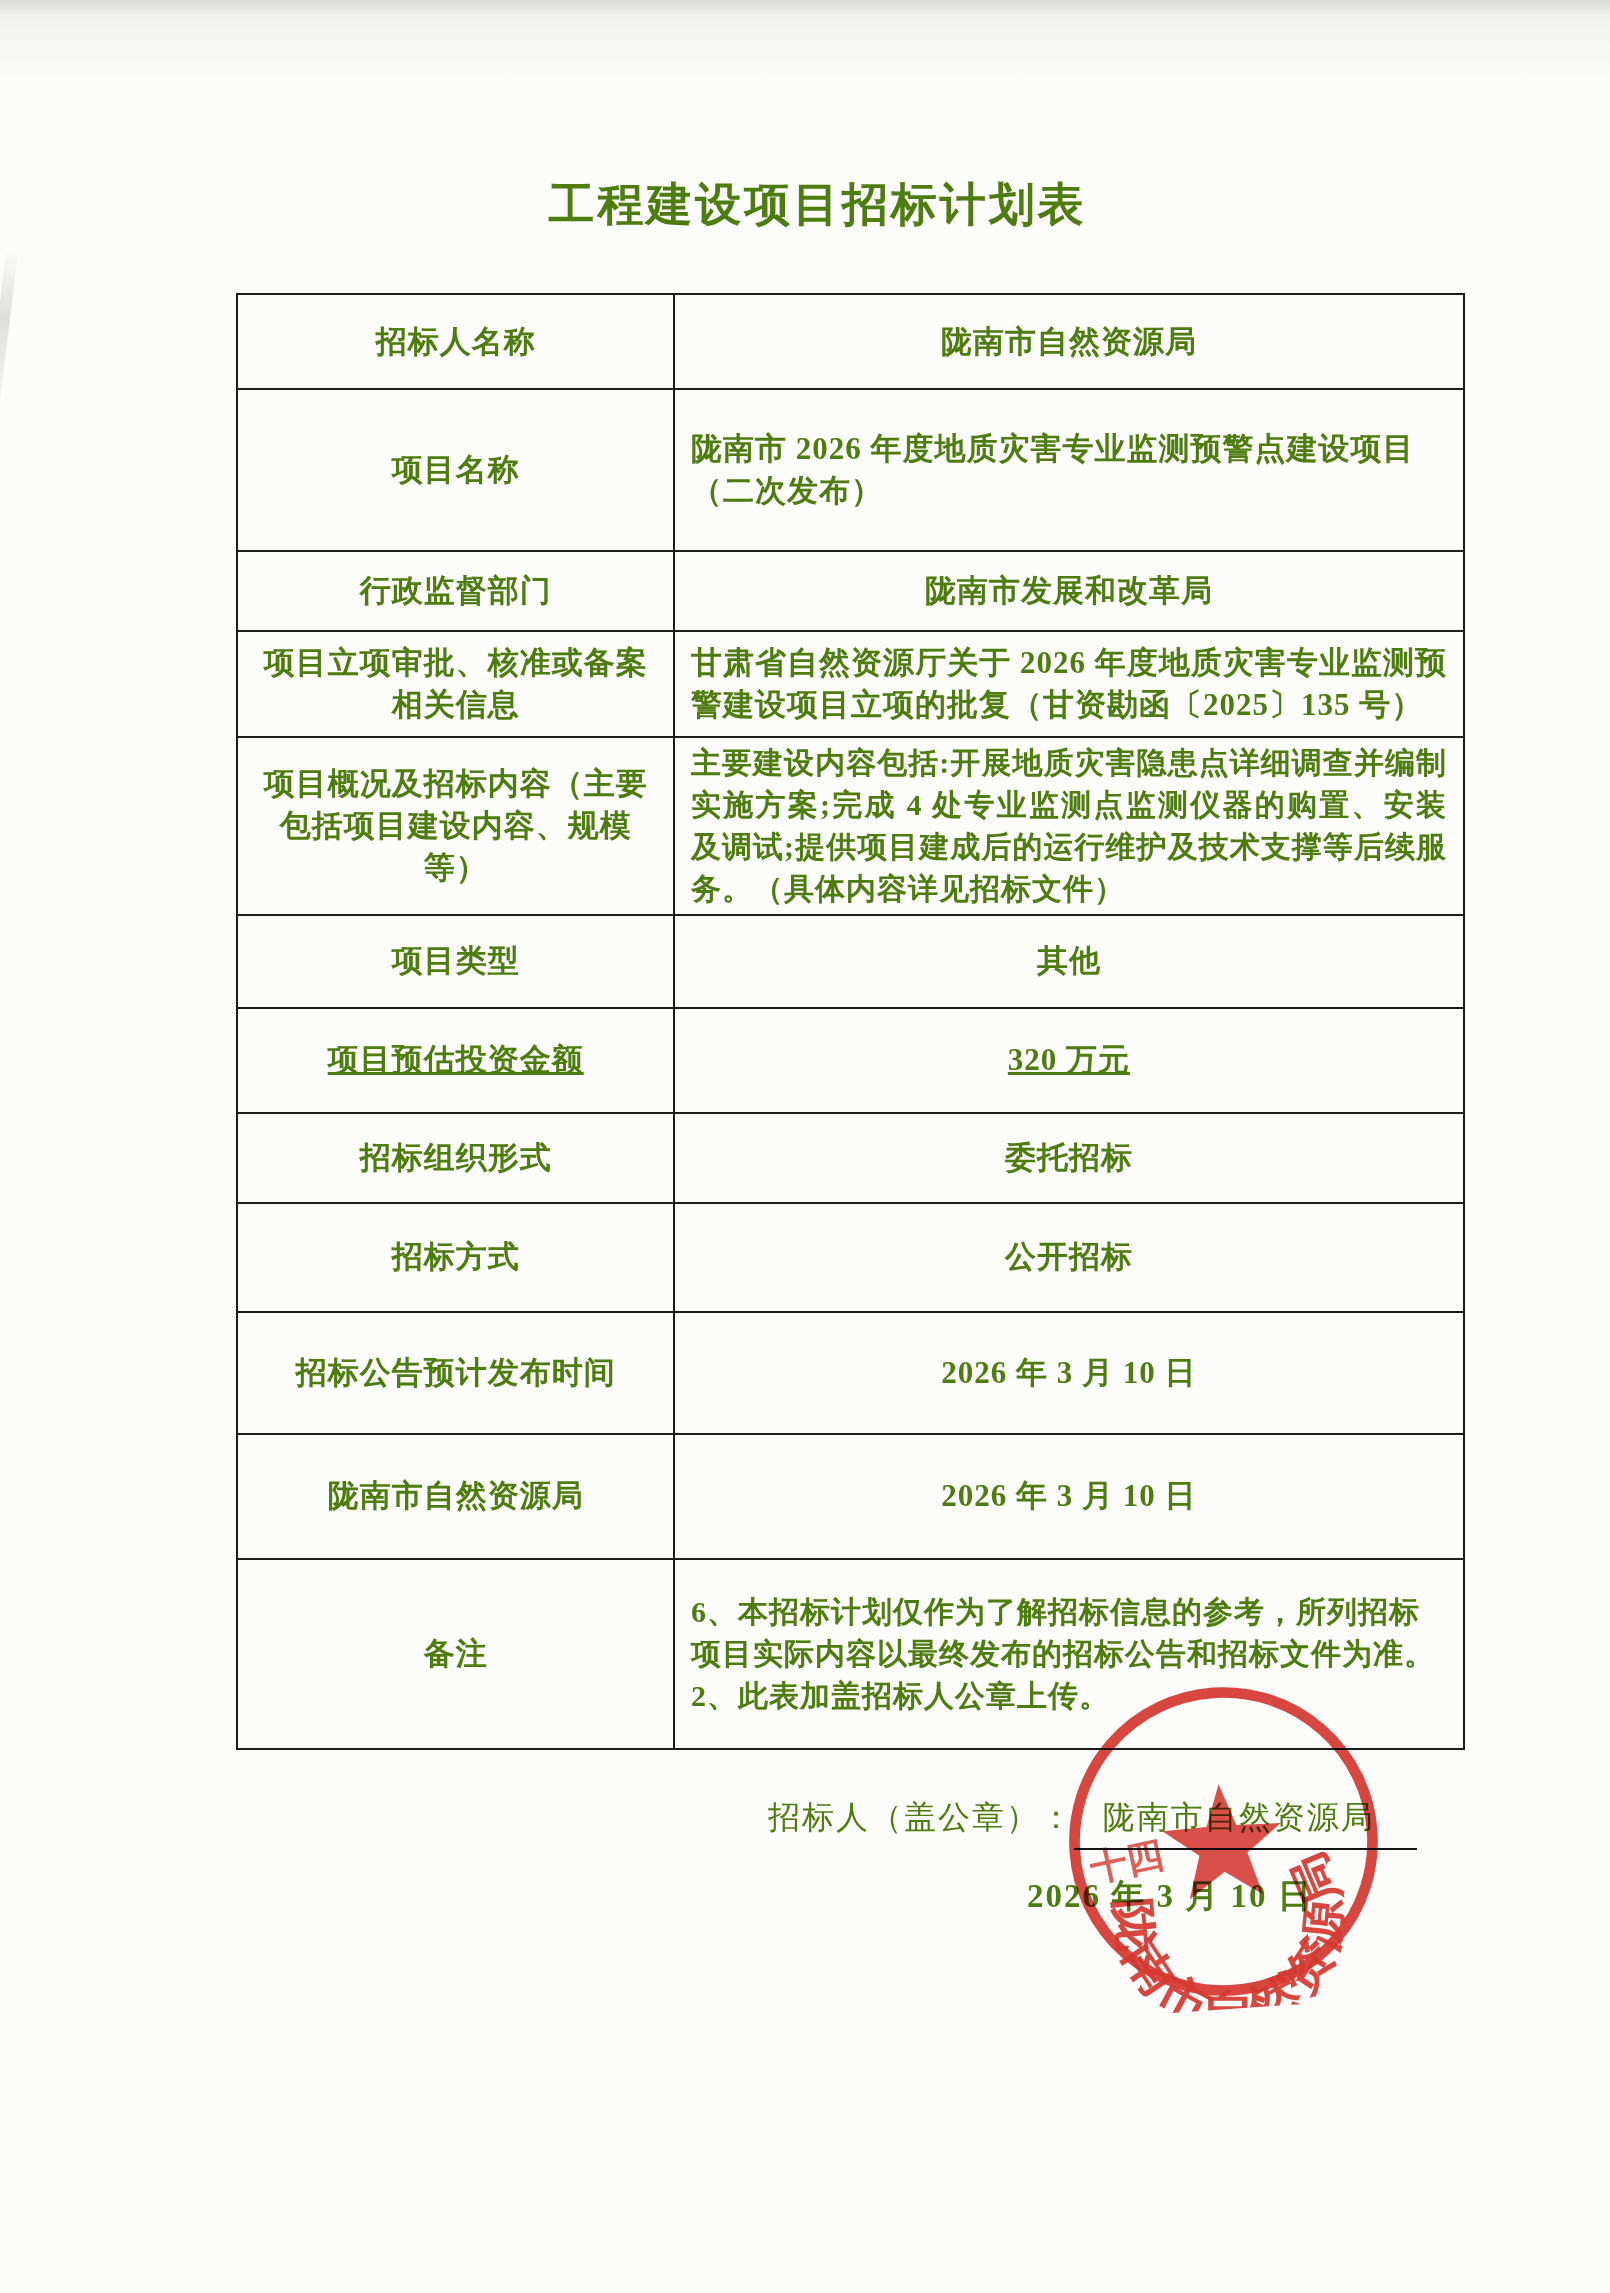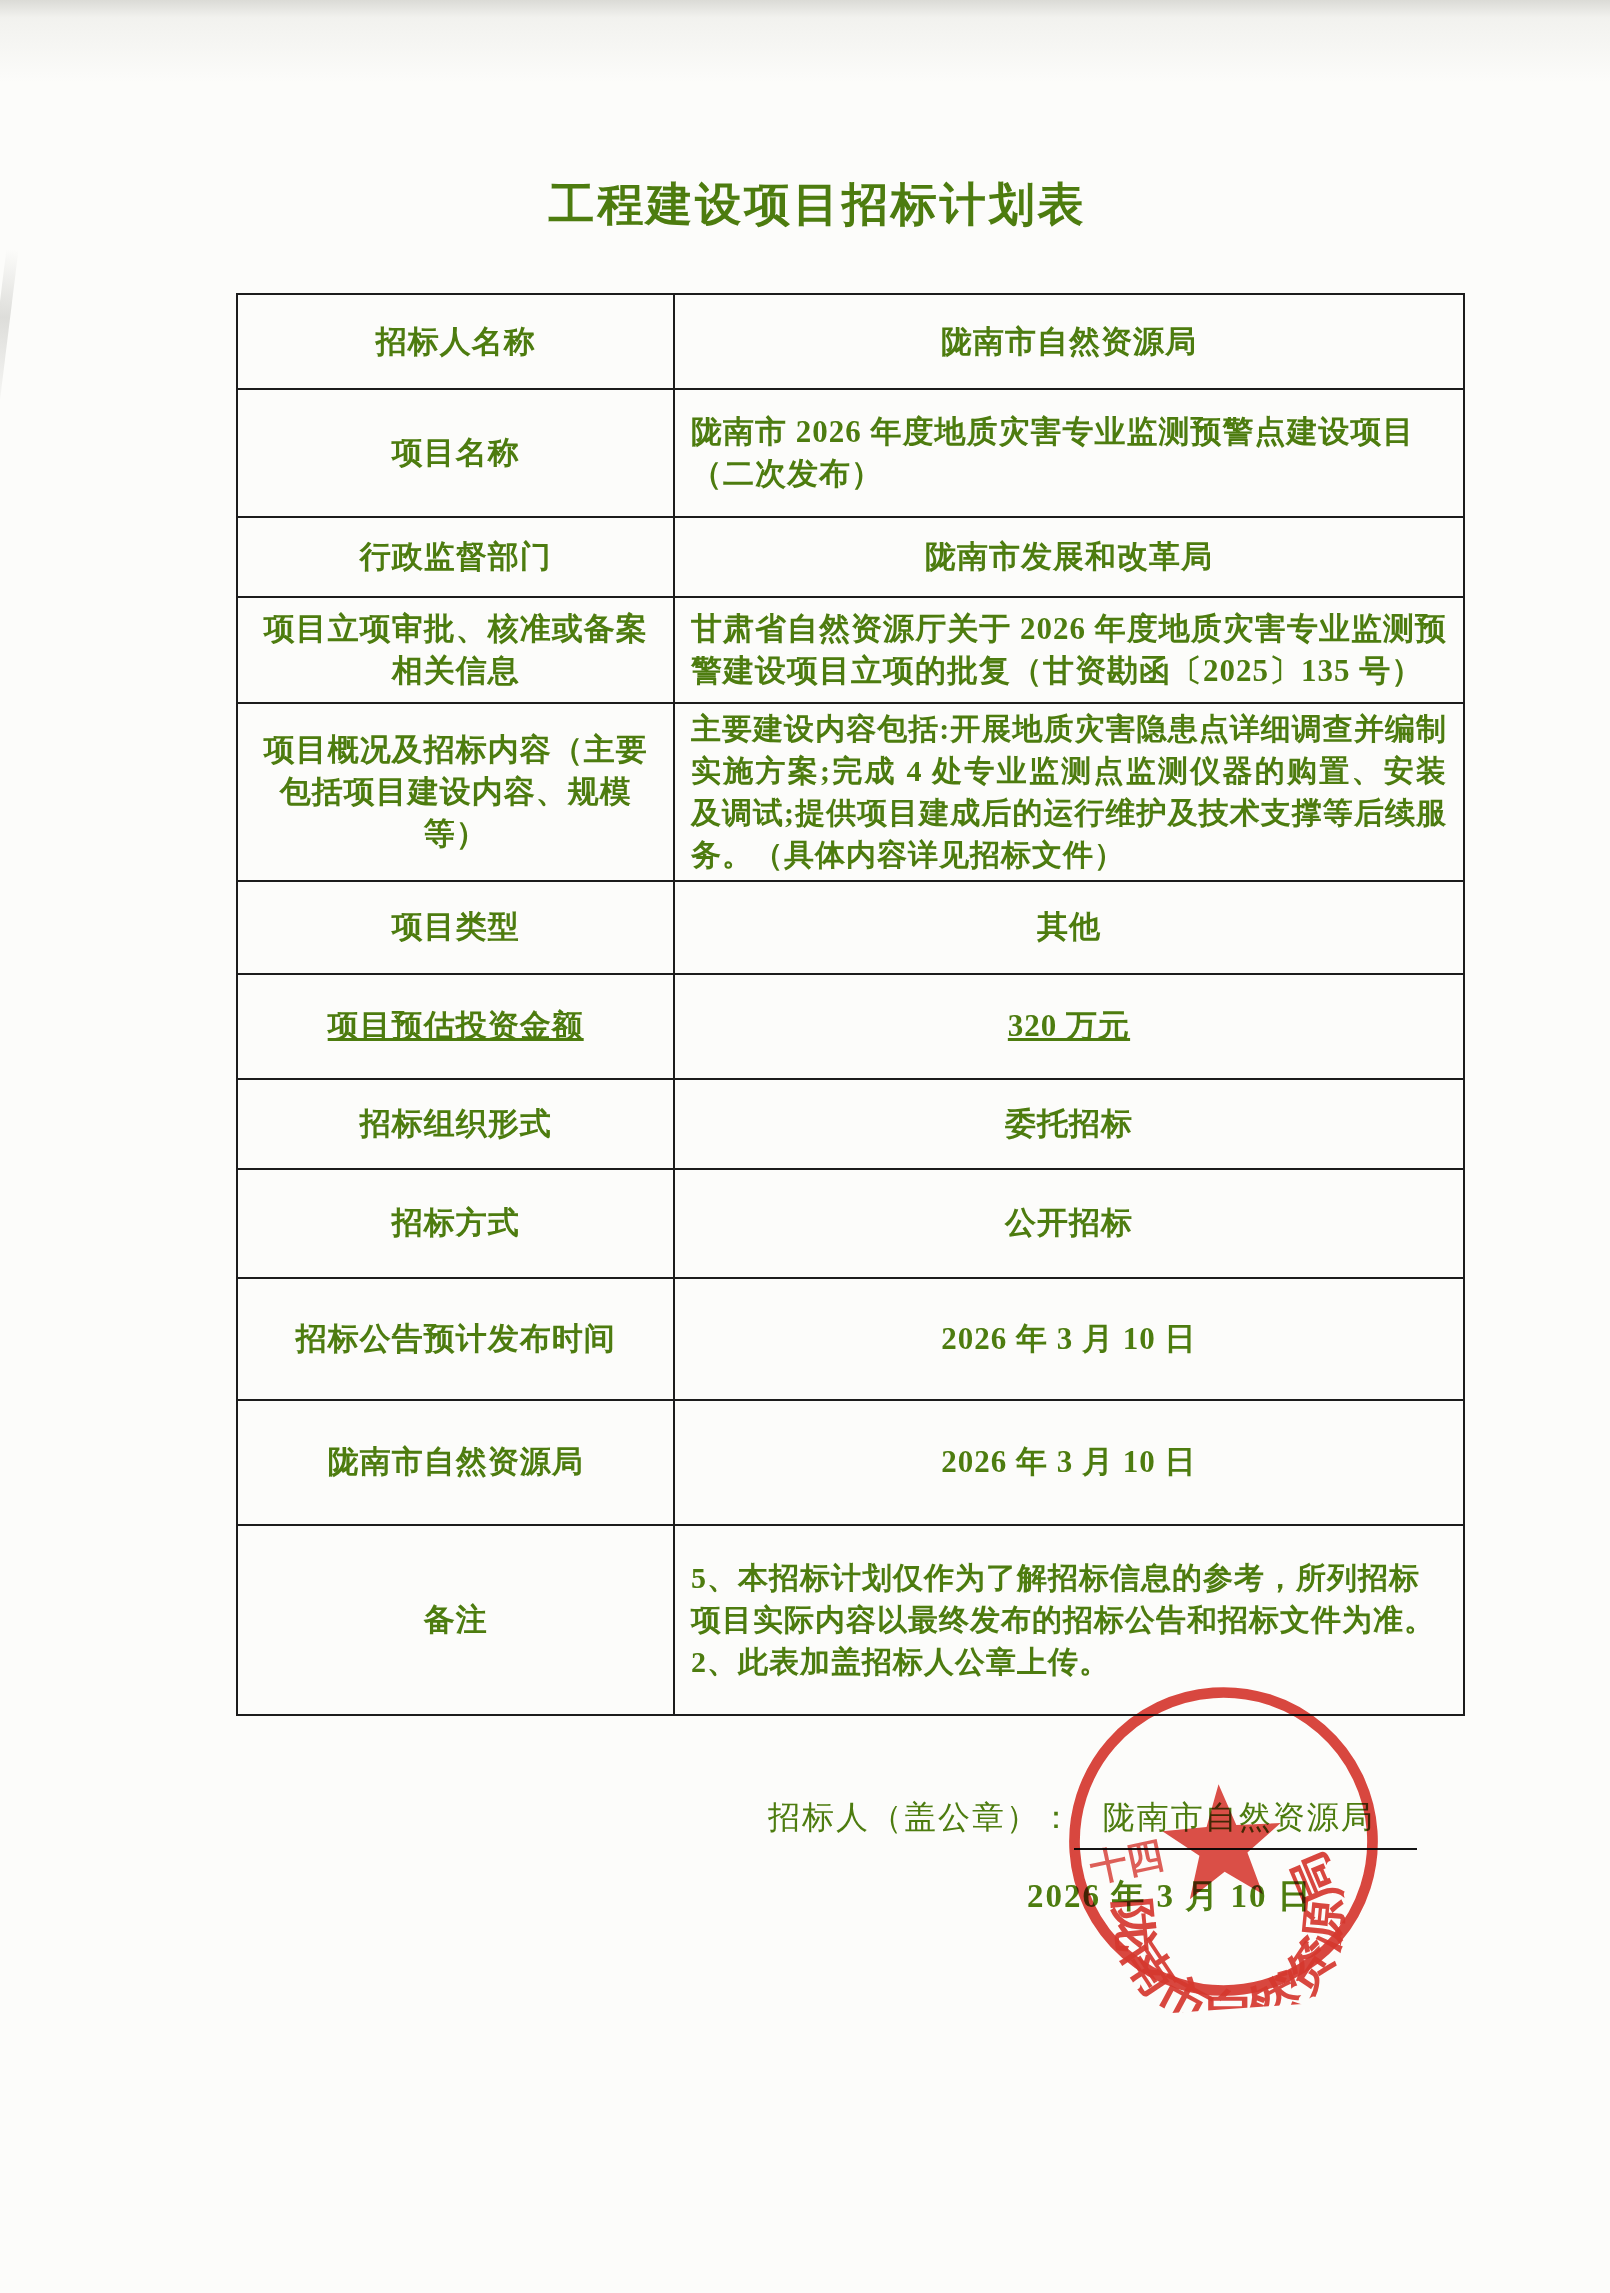--- a/index.html
+++ b/index.html
@@ -45,21 +45,21 @@
     text-align:center;
     font-weight:700;
     padding:3.9px 13.7px;
   }
   td.val{
     width:756px;
     text-align:center;
     font-weight:700;
     padding:3.9px 15.6px;
   }
-  tr.r1{height:95px;} tr.r2{height:128px;} tr.r3{height:80px;}
+  tr.r1{height:95px;} tr.r2{height:162px;} tr.r3{height:80px;}
   tr.r4{height:106px;} tr.r5{height:176px;} tr.r6{height:93px;}
   tr.r7{height:105px;text-decoration:underline;} tr.r8{height:90px;} tr.r9{height:109px;}
   tr.r10{height:122px;} tr.r11{height:125px;} tr.r12{height:190px;}
   tr.r2 td.val{text-align:left;}
   tr.r4 td.val{text-align:justify;text-justify:inter-character;}
   tr.r5 td.val{text-align:justify;text-justify:inter-character;font-size:30px;}
   tr.r12 td.val{text-align:left;white-space:pre-line;font-size:30px;vertical-align:middle;}
   .sig-line{
     position:absolute;left:768px;top:1796px;
     font-size:32px;font-weight:400;letter-spacing:2px;white-space:nowrap;
@@ -134,21 +134,21 @@
       <tr class="r10">
         <td class="lbl">招标公告预计发布时间</td>
         <td class="val">2026 年 3 月 10 日</td>
       </tr>
       <tr class="r11">
         <td class="lbl">陇南市自然资源局</td>
         <td class="val">2026 年 3 月 10 日</td>
       </tr>
       <tr class="r12">
         <td class="lbl">备注</td>
-        <td class="val">5、本招标计划仅作为了解招标信息的参考，所列招标项目实际内容以最终发布的招标公告和招标文件为准。
+        <td class="val">6、本招标计划仅作为了解招标信息的参考，所列招标项目实际内容以最终发布的招标公告和招标文件为准。
 2、此表加盖招标人公章上传。</td>
       </tr>
     </tbody>
   </table>
 
   <div class="sig-line"><span>招标人（盖公章）：</span><span class="sig-name">陇南市自然资源局</span></div>
 
   <div class="issue-date">2026 年 3 月 10 日</div>
 
   <svg class="company-seal" viewBox="0 0 344 344">

